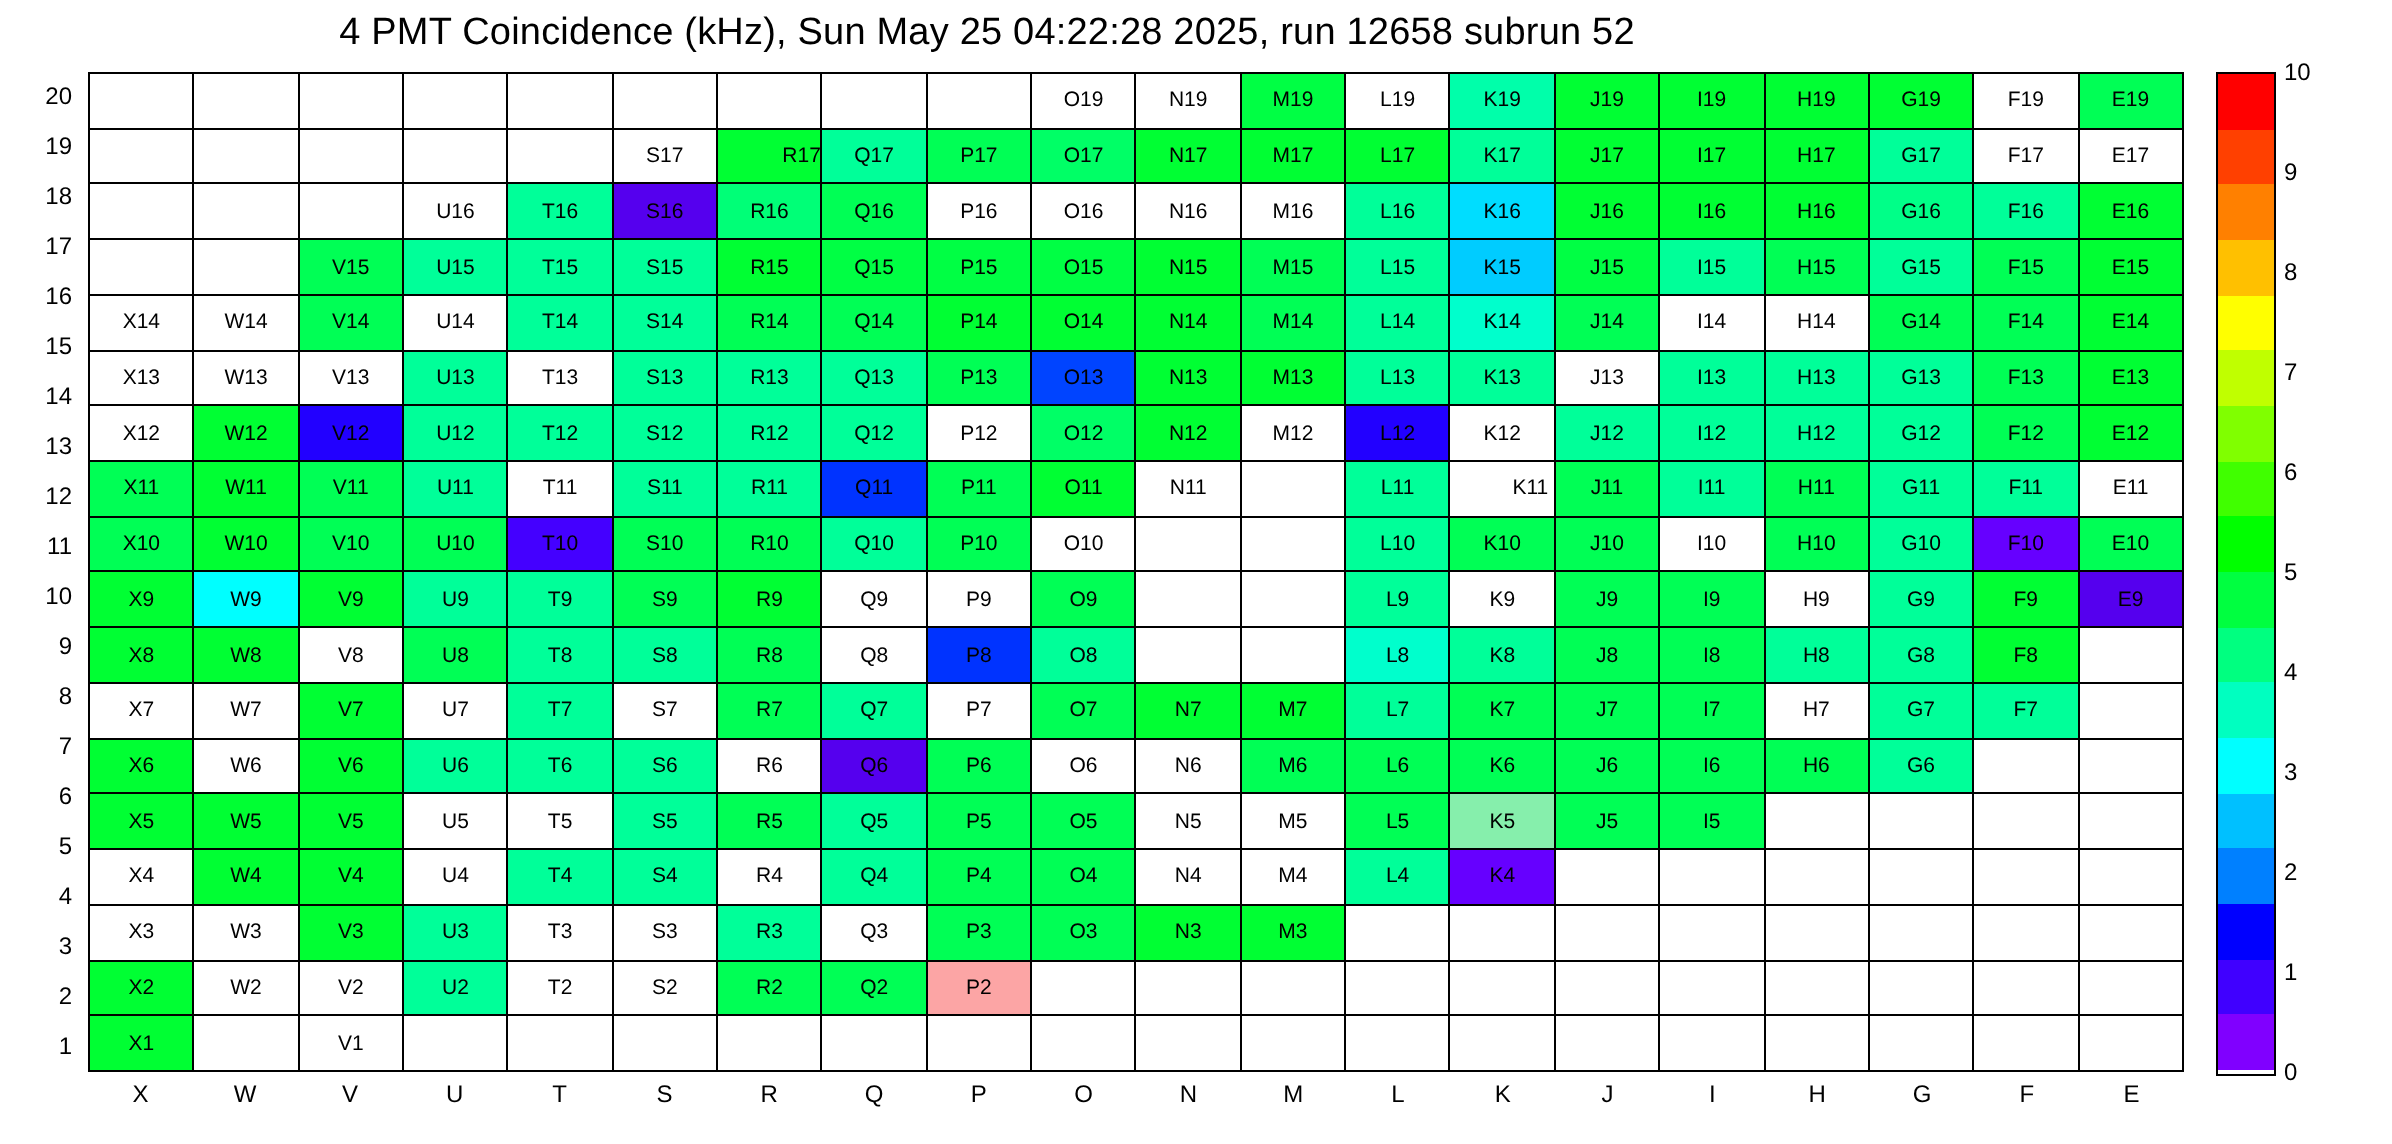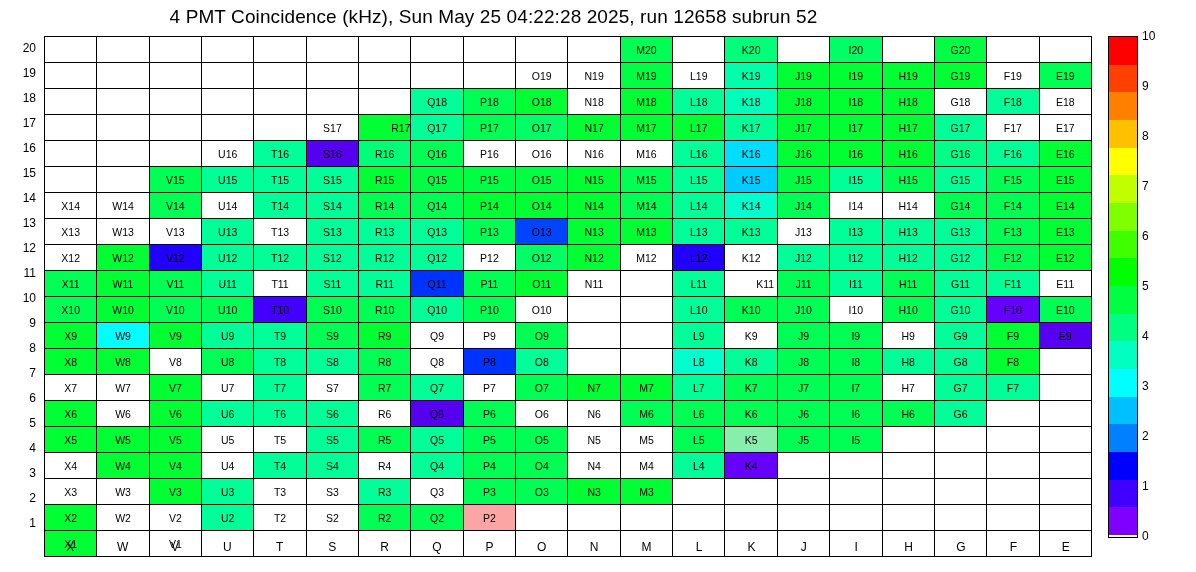--- a/index.html
+++ b/index.html
@@ -55,42 +55,20 @@
 </head>
 <body>
 
 <div id="wrap">
 
   <div id="title">4 PMT Coincidence (kHz), Sun May 25 04:22:28 2025, run 12658 subrun 52</div>
 
   <div id="plot">
     <table id="grid">
       <tbody id="grid-body">
-          <tr>
-            <td style="background: rgb(255, 255, 255);"></td>
-            <td style="background: rgb(255, 255, 255);"></td>
-            <td style="background: rgb(255, 255, 255);"></td>
-            <td style="background: rgb(255, 255, 255);"></td>
-            <td style="background: rgb(255, 255, 255);"></td>
-            <td style="background: rgb(255, 255, 255);"></td>
-            <td style="background: rgb(255, 255, 255);"></td>
-            <td style="background: rgb(255, 255, 255);"></td>
-            <td style="background: rgb(255, 255, 255);"></td>
-            <td style="background: rgb(255, 255, 255);"></td>
-            <td style="background: rgb(255, 255, 255);"></td>
-            <td style="background: rgb(0, 255, 85);">M20</td>
-            <td style="background: rgb(255, 255, 255);"></td>
-            <td style="background: rgb(0, 255, 122);">K20</td>
-            <td style="background: rgb(255, 255, 255);"></td>
-            <td style="background: rgb(0, 255, 102);">I20</td>
-            <td style="background: rgb(255, 255, 255);"></td>
-            <td style="background: rgb(0, 255, 68);">G20</td>
-            <td style="background: rgb(255, 255, 255);"></td>
-            <td style="background: rgb(255, 255, 255);"></td>
-          </tr>
           <tr>
             <td style="background: rgb(255, 255, 255);"></td>
             <td style="background: rgb(255, 255, 255);"></td>
             <td style="background: rgb(255, 255, 255);"></td>
             <td style="background: rgb(255, 255, 255);"></td>
             <td style="background: rgb(255, 255, 255);"></td>
             <td style="background: rgb(255, 255, 255);"></td>
             <td style="background: rgb(255, 255, 255);"></td>
             <td style="background: rgb(255, 255, 255);"></td>
             <td style="background: rgb(255, 255, 255);"></td>
@@ -98,42 +76,20 @@
             <td style="background: rgb(255, 255, 255);">N19</td>
             <td style="background: rgb(0, 255, 68);">M19</td>
             <td style="background: rgb(255, 255, 255);">L19</td>
             <td style="background: rgb(0, 255, 170);">K19</td>
             <td style="background: rgb(0, 255, 51);">J19</td>
             <td style="background: rgb(0, 255, 51);">I19</td>
             <td style="background: rgb(0, 255, 51);">H19</td>
             <td style="background: rgb(0, 255, 51);">G19</td>
             <td style="background: rgb(255, 255, 255);">F19</td>
             <td style="background: rgb(0, 255, 85);">E19</td>
-          </tr>
-          <tr>
-            <td style="background: rgb(255, 255, 255);"></td>
-            <td style="background: rgb(255, 255, 255);"></td>
-            <td style="background: rgb(255, 255, 255);"></td>
-            <td style="background: rgb(255, 255, 255);"></td>
-            <td style="background: rgb(255, 255, 255);"></td>
-            <td style="background: rgb(255, 255, 255);"></td>
-            <td style="background: rgb(255, 255, 255);"></td>
-            <td style="background: rgb(0, 255, 153);">Q18</td>
-            <td style="background: rgb(0, 255, 85);">P18</td>
-            <td style="background: rgb(0, 255, 51);">O18</td>
-            <td style="background: rgb(255, 255, 255);">N18</td>
-            <td style="background: rgb(0, 255, 51);">M18</td>
-            <td style="background: rgb(0, 255, 153);">L18</td>
-            <td style="background: rgb(0, 255, 187);">K18</td>
-            <td style="background: rgb(0, 255, 51);">J18</td>
-            <td style="background: rgb(0, 255, 51);">I18</td>
-            <td style="background: rgb(0, 255, 51);">H18</td>
-            <td style="background: rgb(255, 255, 255);">G18</td>
-            <td style="background: rgb(0, 255, 153);">F18</td>
-            <td style="background: rgb(255, 255, 255);">E18</td>
           </tr>
           <tr>
             <td style="background: rgb(255, 255, 255);"></td>
             <td style="background: rgb(255, 255, 255);"></td>
             <td style="background: rgb(255, 255, 255);"></td>
             <td style="background: rgb(255, 255, 255);"></td>
             <td style="background: rgb(255, 255, 255);"></td>
             <td style="background: rgb(255, 255, 255);">S17</td>
             <td style="background: rgb(0, 255, 51); text-align: right;">R17</td>
             <td style="background: rgb(0, 255, 153);">Q17</td>

